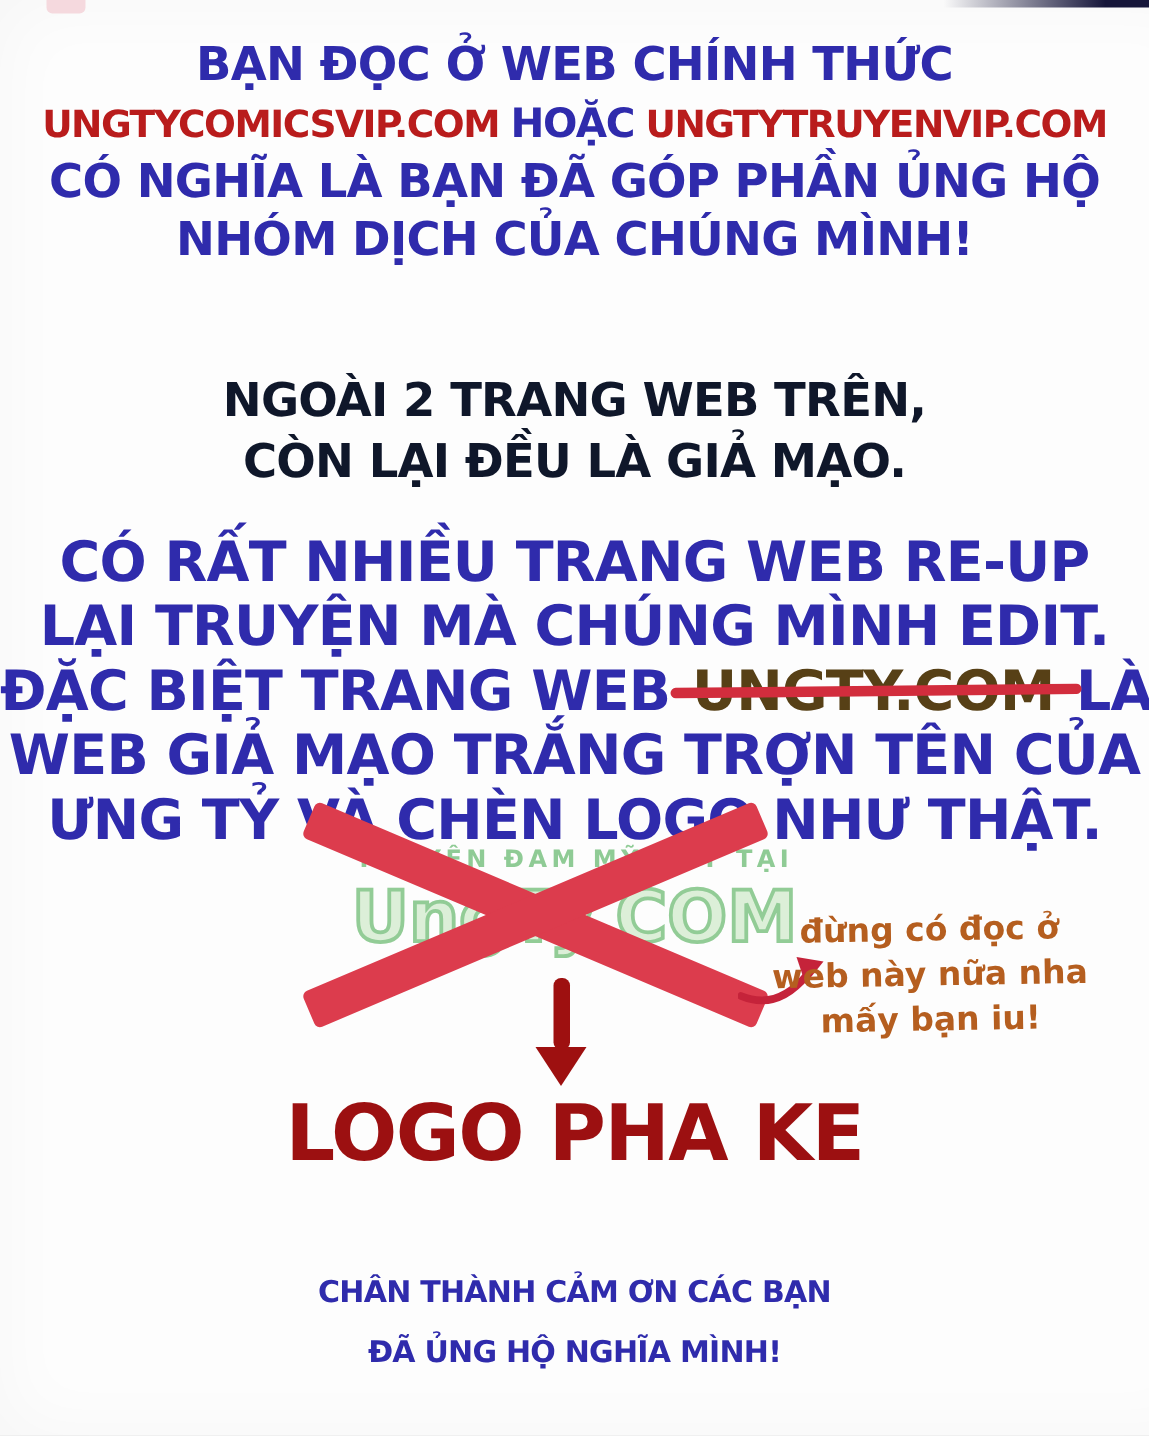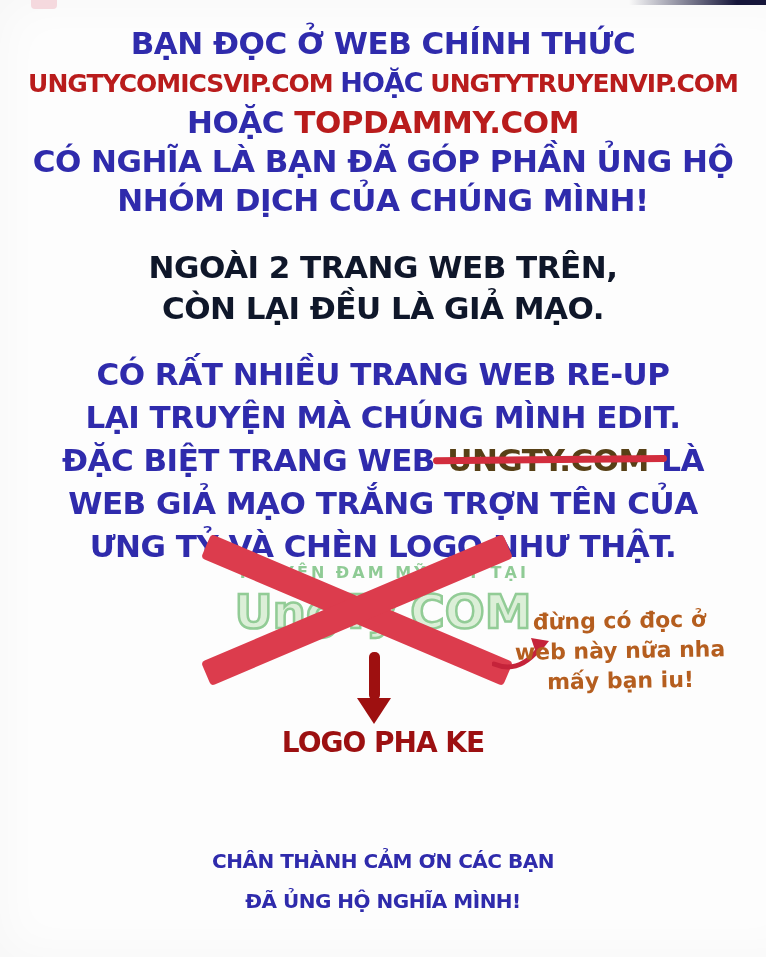--- a/index.html
+++ b/index.html
@@ -17,21 +17,21 @@
   .line{white-space:nowrap;text-align:center;}
   .blue{color:#2f2bac;}
   .red{color:#b91c1c;}
 
   
   .block{position:absolute;left:0;width:766px;text-align:center;}
   .header-block{top:24px;line-height:39px;font-size:31px;letter-spacing:-0.5px;}
   .header-block .urls-line{font-size:25px;letter-spacing:-1px;}
   .header-block .urls-line .sep{font-size:27px;}
   .notice-block{top:247px;line-height:41px;font-size:31px;color:#0f172a;letter-spacing:-0.5px;}
-  .warning-block{top:353px;line-height:43px;font-size:31px;color:#2f2bac;letter-spacing:-0.5px;}
+  .warning-block{top:353px;line-height:43px;font-size:37px;color:#2f2bac;letter-spacing:-0.5px;}
   .footer-block{top:841px;line-height:40px;font-size:20px;color:#2f2bac;letter-spacing:-0.5px;}
 
   
   .struck-word{
     position:relative;
     color:#574016;
     padding:0 2px;
   }
   .struck-word::after{
     content:"";
@@ -93,21 +93,21 @@
     position:absolute;left:2px;top:46px;
     width:0;height:0;
     border-left:17px solid transparent;
     border-right:17px solid transparent;
     border-top:26px solid #9e1010;
   }
 
   .logo-caption{
     position:absolute;top:726px;left:0;width:766px;
     text-align:center;
-    font-size:28px;letter-spacing:-1px;
+    font-size:52px;letter-spacing:-1px;
     color:#9c1011;
   }
 
   
   .edge-top-right{
     position:absolute;top:0;right:0;
     width:180px;height:5px;
     background:linear-gradient(90deg,rgba(22,22,58,0),#16163a 60%);
   }
   .edge-top-left{
@@ -124,24 +124,20 @@
 
   <div class="edge-top-right"></div>
   <div class="edge-top-left"></div>
 
   <div class="block header-block">
     <div class="line blue">BẠN ĐỌC Ở WEB CHÍNH THỨC</div>
     <div class="line urls-line">
       <span class="red">UNGTYCOMICSVIP.COM</span>
       <span class="blue sep">HOẶC</span>
       <span class="red">UNGTYTRUYENVIP.COM</span>
-    </div>
-    <div class="line">
-      <span class="blue">HOẶC</span>
-      <span class="red">TOPDAMMY.COM</span>
     </div>
     <div class="line blue">CÓ NGHĨA LÀ BẠN ĐÃ GÓP PHẦN ỦNG HỘ</div>
     <div class="line blue">NHÓM DỊCH CỦA CHÚNG MÌNH!</div>
   </div>
 
   <div class="block notice-block">
     <div class="line">NGOÀI 2 TRANG WEB TRÊN,</div>
     <div class="line">CÒN LẠI ĐỀU LÀ GIẢ MẠO.</div>
   </div>
 

